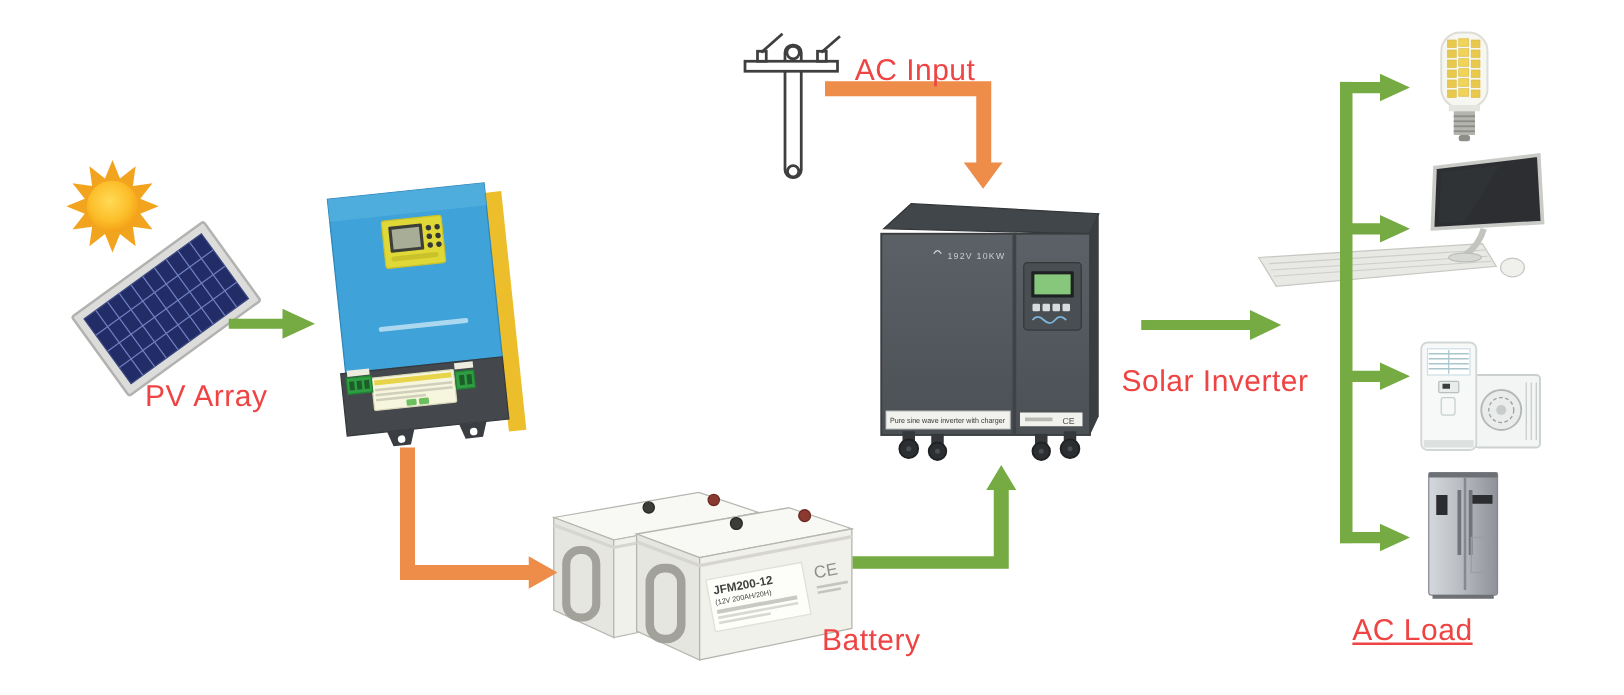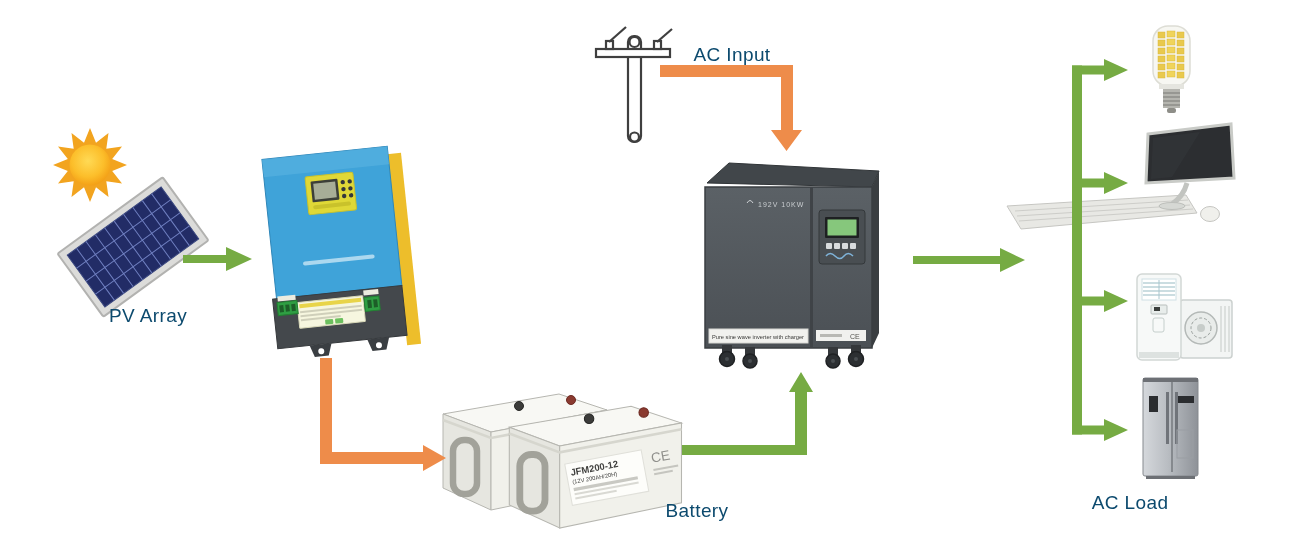--- a/index.html
+++ b/index.html
@@ -1,19 +1,19 @@
 <!DOCTYPE html>
 <html><head>
 <meta charset="utf-8">
 <style>
   html,body{margin:0;padding:0;background:#ffffff;}
   .stage{position:relative;width:1299px;height:556px;background:#ffffff;overflow:hidden;
          font-family:"Liberation Sans", sans-serif;}
   .stage svg{position:absolute;left:0;top:0;}
-  .lbl{position:absolute;font-size:19px;line-height:1.12;color:#0c4a6e;text-align:center;
+  .lbl{position:absolute;font-size:24px;line-height:1.12;color:#ef4444;text-align:center;
        letter-spacing:.4px;}
   svg text{font-family:"Liberation Sans", sans-serif;}
 </style>
 </head>
 <body>
 
 <div class="stage">
 <svg width="1299" height="556" viewBox="0 0 1299 556">
   <defs>
     <radialGradient id="sunDisc" cx="45%" cy="40%" r="65%">
@@ -259,19 +259,20 @@
     <rect x="1171" y="382" width="2" height="90" fill="#85898e"></rect>
     <rect x="1149" y="396" width="9" height="16" fill="#2b2d30"></rect>
     <rect x="1177" y="396" width="17" height="7" fill="#2b2d30"></rect>
     <rect x="1166" y="392" width="3" height="52" fill="#70747a"></rect>
     <rect x="1175" y="392" width="3" height="52" fill="#70747a"></rect>
     <rect x="1177" y="430" width="16" height="28" fill="none" stroke="#9a9ea3" stroke-width="1"></rect>
     <rect x="1146" y="476" width="49" height="3" fill="#6d7075"></rect>
   </g>
 </svg>
 
-  <div class="lbl" style="left:86px;top:305px;width:124px;">PV Array</div>
+  <div class="lbl" style="left:103px;top:305px;width:124px;">PV Array</div>
   <div class="lbl" style="left:404px;top:290px;width:166px;">
   </div>
   <div class="lbl" style="left:676px;top:44px;width:112px;">AC Input</div>
+  <div class="lbl" style="left:890px;top:293px;width:164px;">Solar Inverter</div>
   <div class="lbl" style="left:645px;top:500px;width:104px;">Battery</div>
-  <div class="lbl" style="left:1075px;top:492px;width:110px;">AC Load</div>
+  <div class="lbl" style="left:1075px;top:492px;width:110px;text-decoration:underline;">AC Load</div>
 </div>
 
 </body></html>

